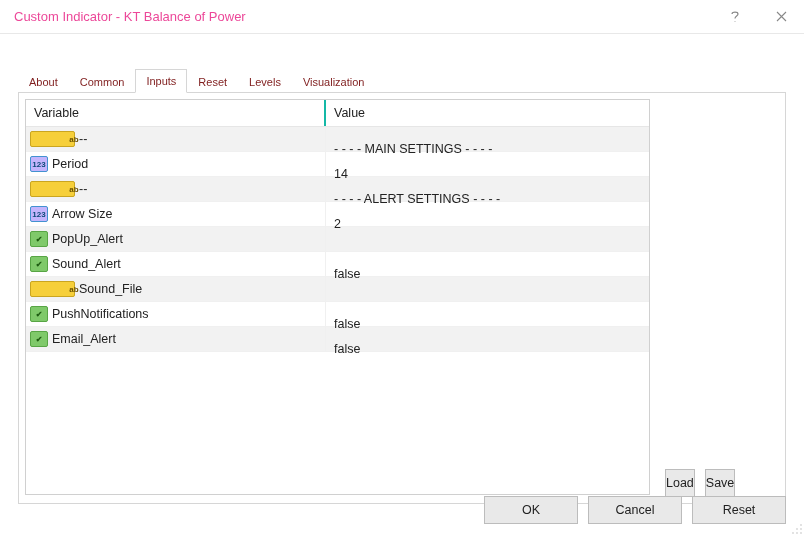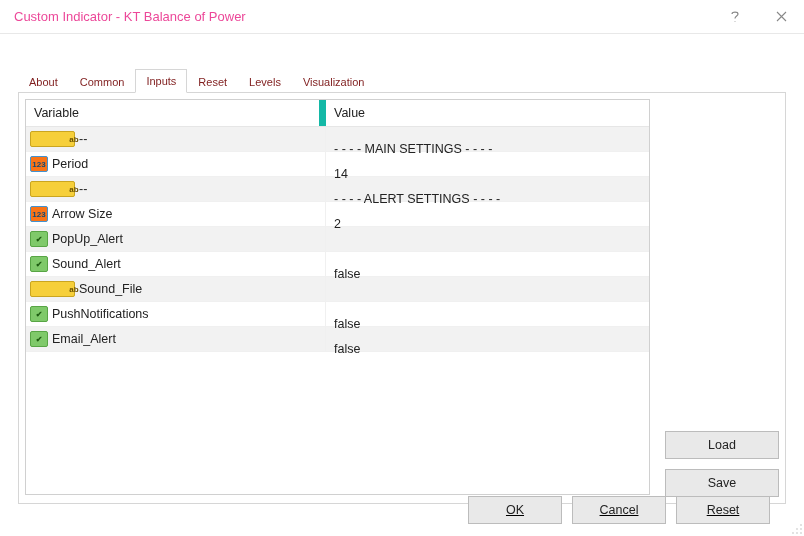--- a/index.html
+++ b/index.html
@@ -81,21 +81,21 @@
 .grid-header {
   display: flex;
   background: #fff;
   border-bottom: 1px solid #e6e6e6;
 }
 .grid-header .col {
   padding: 6px 8px;
   font-size: 12.5px;
   color: #222;
 }
-.col-var { width: 300px; border-right: 7px solid #14b8a6; }
+.col-var { width: 300px; border-right: 2px solid #14b8a6; }
 .col-val { flex: 1; }
 
 .grid-rows { }
 .grid-row {
   display: flex;
   border-bottom: 1px solid #f0f0f0;
   height: 25px;
   align-items: center;
 }
 .grid-row.alt { background: #f2f2f2; }
@@ -120,52 +120,50 @@
   margin-right: 4px;
   border-radius: 2px;
   display: inline-flex;
   align-items: center;
   justify-content: center;
   font-size: 8px;
   font-weight: bold;
   font-family: Arial, sans-serif;
 }
 .icon-str { background: #f6cf3a; border: 1px solid #caa520; color: #6a5000; padding-left: 43px; }
-.icon-int { background: #f97316; border: 1px solid #4292d0; color: #0d4a7a; }
+.icon-int { background: #c4b5fd; border: 1px solid #4292d0; color: #0d4a7a; }
 .icon-bool { background: #7fc96a; border: 1px solid #58a545; color: #1f5c12; }
 .var-label { font-size: 12.5px; color: #222; }
 
 .side-buttons {
   position: absolute;
   right: 6px;
   bottom: 6px;
   width: 114px;
   display: flex;
-  flex-direction: column;
   gap: 10px;
 }
 .btn {
   height: 28px;
   background: #e9e9e9;
   border: 1px solid #bcbcbc;
   font-size: 12.5px;
   color: #222;
   display: flex;
   align-items: center;
   justify-content: center;
   cursor: pointer;
 }
 
 .bottom-buttons {
   position: absolute;
-  right: 34px;
+  right: 18px;
   bottom: 12px;
   display: flex;
   gap: 10px;
-  text-decoration: underline;
 }
 .bottom-buttons .btn { width: 94px; }
 
 .resize-grip {
   position: absolute;
   right: 1px;
   bottom: 1px;
   width: 12px;
   height: 12px;
   opacity: 0.35;

